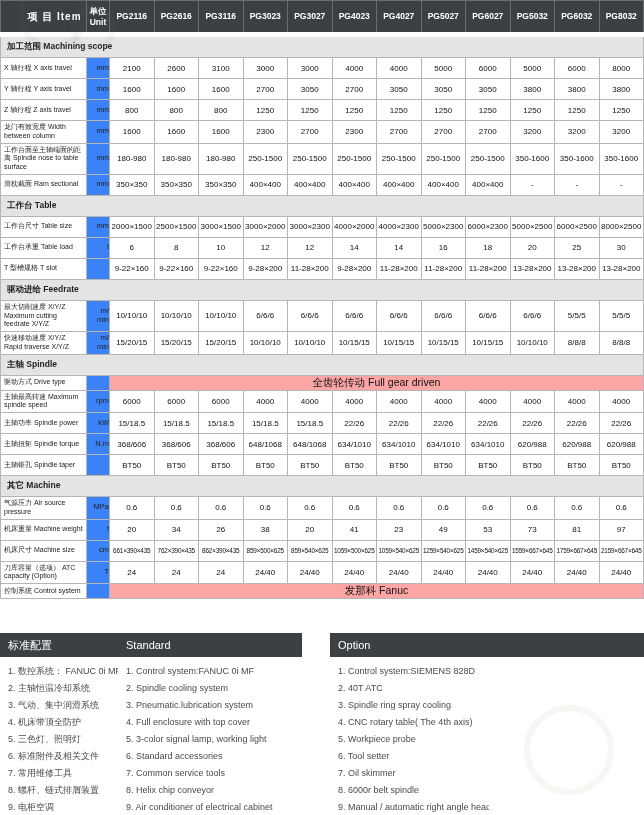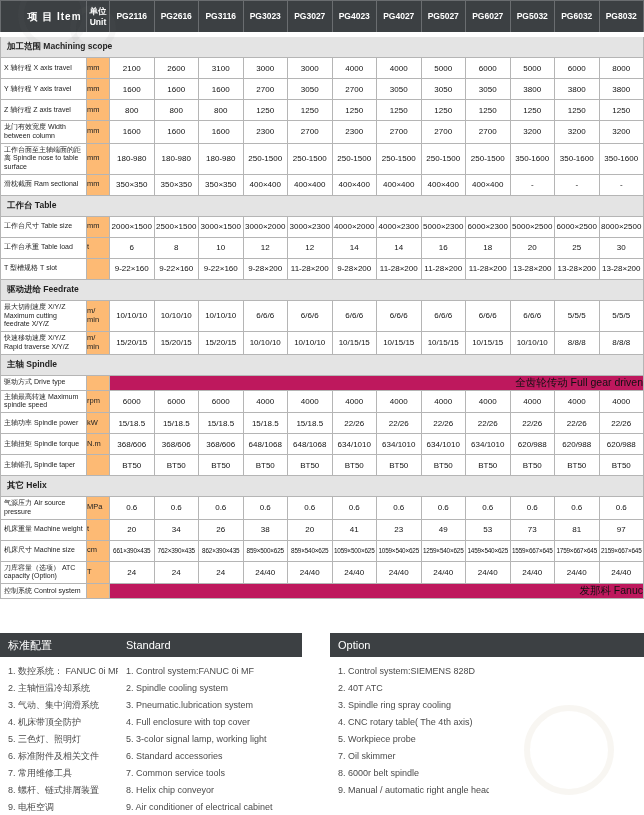--- a/index.html
+++ b/index.html
@@ -18,24 +18,24 @@
   table.spec th, table.spec td { border:1px solid #b5b5b5; overflow:hidden; }
   table.spec thead th {
     background:#3c4043; color:#fff; font-weight:bold; font-size:8.5px;
     height:34px; text-align:center; vertical-align:middle;
     border-color:#6a6d70; border-bottom:5px solid #ffffff; white-space:pre-line; line-height:1.2;
   }
   table.spec thead th.item-col { font-size:10px; letter-spacing:1px;padding-left:22px; }
   td.section { background:#e4e4e4; font-size:8.5px; color:#222; text-align:left;
     padding:4px 6px; height:19px; font-weight:bold; }
   td.label { font-size:7px; line-height:1.25; text-align:left; padding:2px 3px; color:#222; background:#fff; }
-  td.unit { background:#fdba74; font-size:7.5px; text-align:left; color:#222; white-space:pre-line; line-height:1.15; }
+  td.unit { background:#3b82f6; font-size:7.5px; text-align:right; color:#222; white-space:pre-line; line-height:1.15; }
   td.val { font-size:8px; text-align:center; height:21px; color:#111; background:#fff; }
   td.val.tight { font-size:6.4px; letter-spacing:-0.2px; }
-  td.span-val { font-size:10.5px; text-align:right; background:#be185d; color:#111; }
+  td.span-val { font-size:10.5px; text-align:center; background:#fca5a5; color:#111; }
 
   
   .footer { position:absolute; left:0; top:633px; width:644px; display:flex; }
   .cfg { display:block; }
   .cfg.left { width:302px; margin-right:28px; }
   .cfg.right { width:314px; }
   .cfg-head { display:flex; background:#3c4043; color:#fff; font-weight:normal;
     font-size:11px; height:24px; align-items:center; }
   .cfg-head .hc { padding-left:8px; }
   .cfg.left  .hc.cn { width:118px; } .cfg.left  .hc.en { width:184px; }
@@ -344,21 +344,21 @@
           <td class="val">BT50</td>
           <td class="val">BT50</td>
           <td class="val">BT50</td>
           <td class="val">BT50</td>
           <td class="val">BT50</td>
           <td class="val">BT50</td>
           <td class="val">BT50</td>
           <td class="val">BT50</td>
         </tr>
         <tr>
-          <td colspan="14" class="section">其它 Helix</td>
+          <td colspan="14" class="section">其它 Machine</td>
         </tr>
         <tr>
           <td class="label">气源压力 Air source pressure</td>
           <td class="unit">MPa</td>
           <td class="val">0.6</td>
           <td class="val">0.6</td>
           <td class="val">0.6</td>
           <td class="val">0.6</td>
           <td class="val">0.6</td>
           <td class="val">0.6</td>
@@ -460,20 +460,21 @@
       <div class="cfg-head">
         <div class="hc en">Option</div>
       </div>
       <div class="cfg-body">
         <div class="cfg-col en">
             <div class="cfg-item">1. Control system:SIEMENS 828D</div>
             <div class="cfg-item">2. 40T ATC</div>
             <div class="cfg-item">3. Spindle ring spray cooling</div>
             <div class="cfg-item">4. CNC rotary table( The 4th axis)</div>
             <div class="cfg-item">5. Workpiece probe</div>
+            <div class="cfg-item">6. Tool setter</div>
             <div class="cfg-item">7. Oil skimmer</div>
             <div class="cfg-item">8. 6000r belt spindle</div>
             <div class="cfg-item">9. Manual / automatic right angle head</div>
           </div>
       </div>
     </div>
   </div>
 
   <span class="wm wm3"></span>
 </div>

